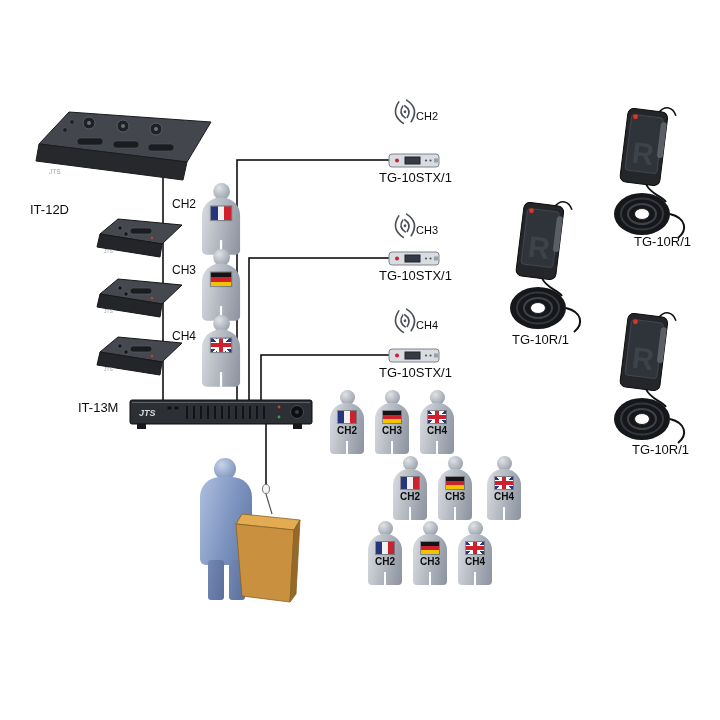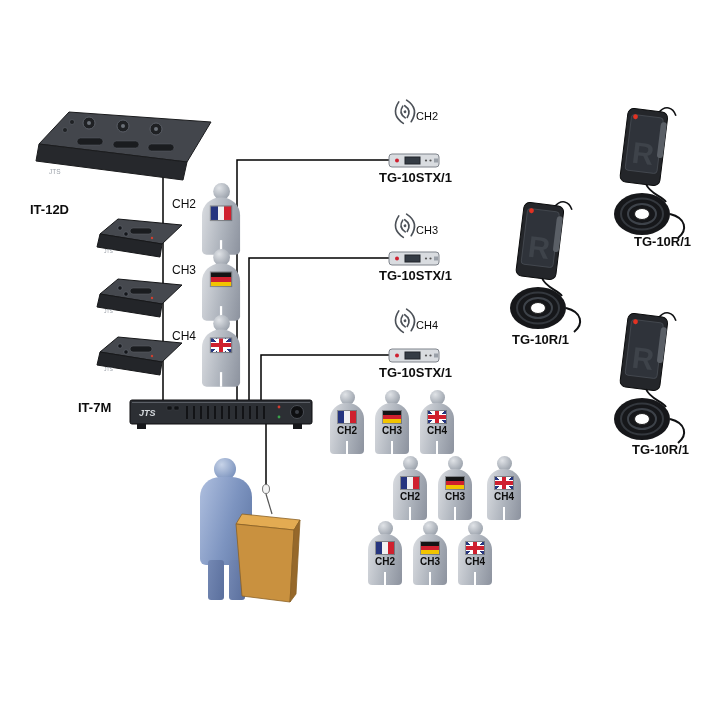--- a/index.html
+++ b/index.html
@@ -1,19 +1,19 @@
 <!DOCTYPE html>
 <html><head>
 <meta charset="utf-8">
 <style>
   * { margin:0; padding:0; box-sizing:border-box; }
   body { background:#fff; font-family:"Liberation Sans", sans-serif; }
   .stage { position:relative; width:720px; height:720px; background:#fff; overflow:hidden; }
   .abs { position:absolute; }
-  .lbl { position:absolute; font-size:13px; color:#0d0d0d; white-space:nowrap;font-weight:bold; }
+  .lbl { position:absolute; font-size:13px; color:#0d0d0d; white-space:nowrap; }
   .ch-lbl { position:absolute; font-size:12px; color:#0d0d0d; white-space:nowrap; }
 
   
   .figure { position:absolute; width:34px; height:64px; }
   .figure.lg { transform:scale(1.12); transform-origin:top left; }
   .fig-head { position:absolute; left:9.5px; top:0; width:15px; height:15px; border-radius:50%;
     background:radial-gradient(circle at 35% 30%, #e0e3e7, #99a0aa 78%); }
   .fig-body { position:absolute; left:0; top:13px; width:34px; height:51px;
     border-radius:16px 16px 4px 4px;
     background:linear-gradient(100deg, #d4d7dc 8%, #adb3bc 55%, #8c929e); }
@@ -151,21 +151,21 @@
     </g>
     <rect x="40" y="14" width="5" height="4" rx="1" fill="#101215" stroke="#3c4046" stroke-width="0.5"></rect>
     <rect x="47" y="14" width="5" height="4" rx="1" fill="#101215" stroke="#3c4046" stroke-width="0.5"></rect>
     <circle cx="152" cy="15" r="1.4" fill="#d23b2f"></circle>
     <circle cx="152" cy="25" r="1.4" fill="#39a24a"></circle>
     <circle cx="170" cy="20" r="6.5" fill="#0e0f11" stroke="#494d54"></circle>
     <circle cx="170" cy="20" r="2" fill="#3a3e45"></circle>
     <rect x="10" y="32" width="9" height="5" fill="#16171a"></rect>
       <rect x="166" y="32" width="9" height="5" fill="#16171a"></rect>
   </svg>
-  <div class="lbl" style="left:78px;top:400px">IT-7M</div>
+  <div class="lbl" style="left:78px;top:400px">IT-13M</div>
 
   <svg class="abs" style="left:388px;top:97px" width="62" height="30">
     <g stroke="#4c5158" stroke-width="1.6" fill="none" stroke-linecap="round" transform="rotate(-12 16 15)">
       <path d="M13,4 Q2,15 13,26"></path>
         <path d="M16,9 Q10,15 16,21"></path>
       <path d="M21,4 Q32,15 21,26"></path>
         <path d="M18,9 Q24,15 18,21"></path>
       <circle cx="17" cy="15" r="1.4" fill="#4c5158" stroke="none"></circle>
     </g>
     <text x="28" y="23" font-size="11" fill="#0d0d0d">CH2</text>

